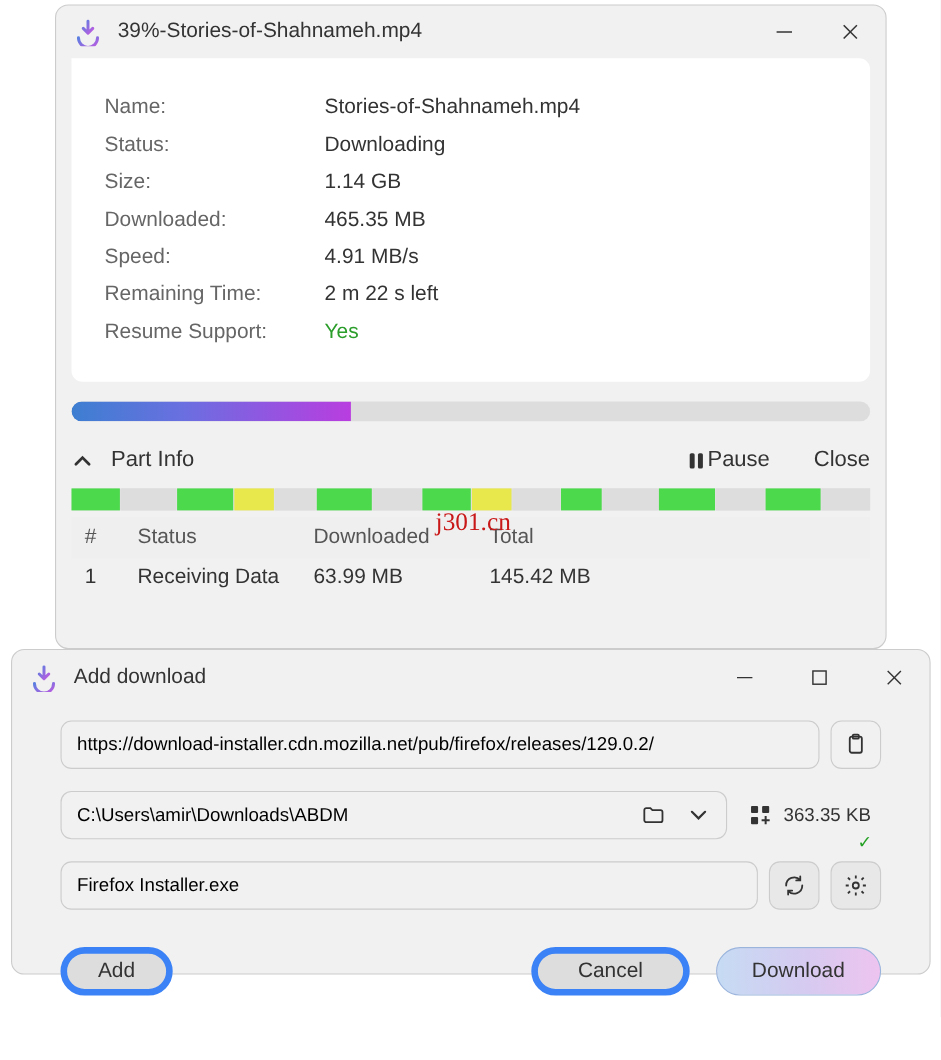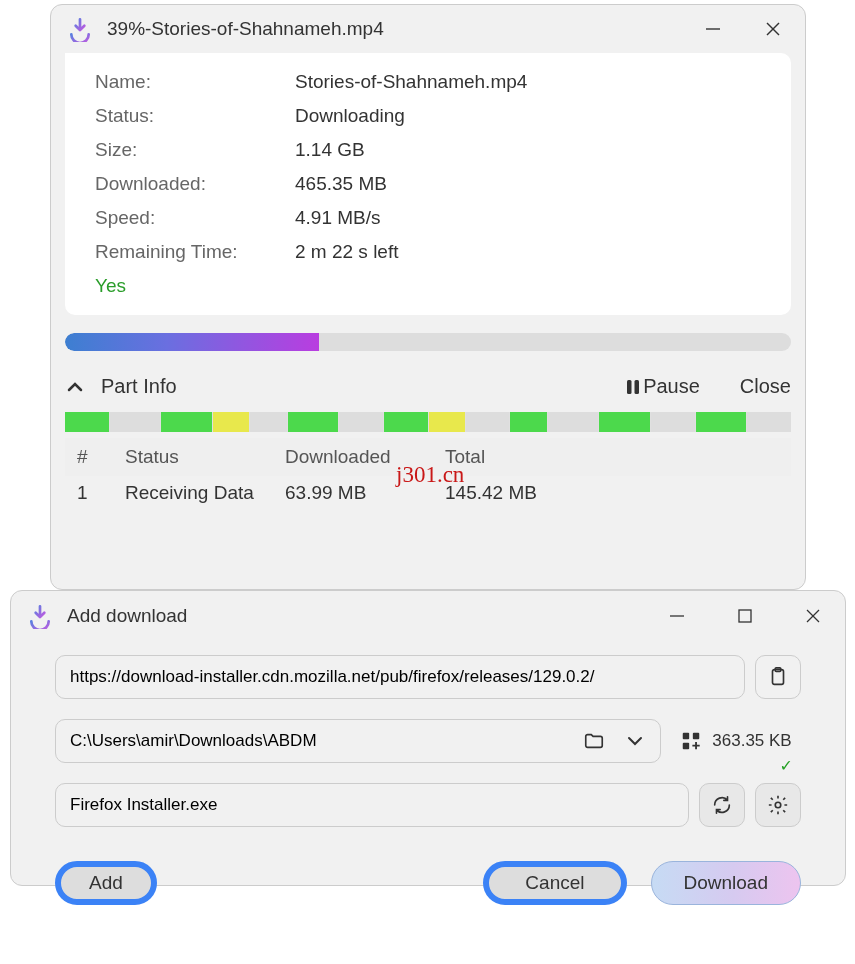--- a/index.html
+++ b/index.html
@@ -11,21 +11,21 @@
 .app-icon { width: 26px; height: 26px; margin-right: 14px; }
 .titlebar-text { font-size: 19px; color: #333; flex: 1; }
 .tb-btns { display: flex; gap: 28px; }
 .tb-btn { width: 32px; height: 32px; display: flex; align-items: center; justify-content: center; cursor: pointer; font-size: 18px; }
 
 .tabrow { margin: 0 14px; display: flex; background: #e2e2e2; border-radius: 10px; padding: 6px 6px 0 6px; }
 .tab { display: flex; align-items: center; gap: 10px; padding: 10px 26px; border-radius: 10px 10px 0 0; font-size: 20px; color: #555; cursor: pointer; }
 .tab.active { background: #fff; color: #333; }
 .tab .ico { width: 22px; height: 22px; display: flex; align-items: center; }
 
-.infobox { margin: 0 14px; background: #fff; border-radius: 0 10px 10px 10px; padding: 12px 30px; }
+.infobox { margin: 0 14px; background: #fff; border-radius: 0 10px 10px 10px; padding: 28px 30px; }
 .inforow { display: flex; padding: 6px 0; font-size: 19px; }
 .ilabel { width: 200px; color: #666; }
 .ival { color: #333; }
 .ival.green { color: #2a9d2a; }
 
 .prog-outer { margin: 18px 14px 24px 14px; height: 18px; background: #ddd; border-radius: 10px; overflow: hidden; position: relative; }
 .prog-fill { height: 100%; width: 35%; background: linear-gradient(90deg, #3d7fd1 0%, #6a6fe0 40%, #b93de0 100%); border-radius: 10px 0 0 10px; }
 
 .bottomrow { display: flex; align-items: center; padding: 0 14px 14px 14px; }
 .partinfo { display: flex; align-items: center; gap: 16px; font-size: 20px; cursor: pointer; }
@@ -120,20 +120,21 @@
       </div>
     <div class="inforow">
         <span class="ilabel">Speed:</span>
         <span class="ival">4.91 MB/s</span>
       </div>
     <div class="inforow">
         <span class="ilabel">Remaining Time:</span>
         <span class="ival">2 m 22 s left</span>
       </div>
     <div class="inforow">
+        <span class="ilabel">Resume Support:</span>
         <span class="ival green">Yes</span>
       </div>
   </div>
 
   <div class="prog-outer">
     <div class="prog-fill"></div>
   </div>
 
   <div class="bottomrow">
     <div class="partinfo">

